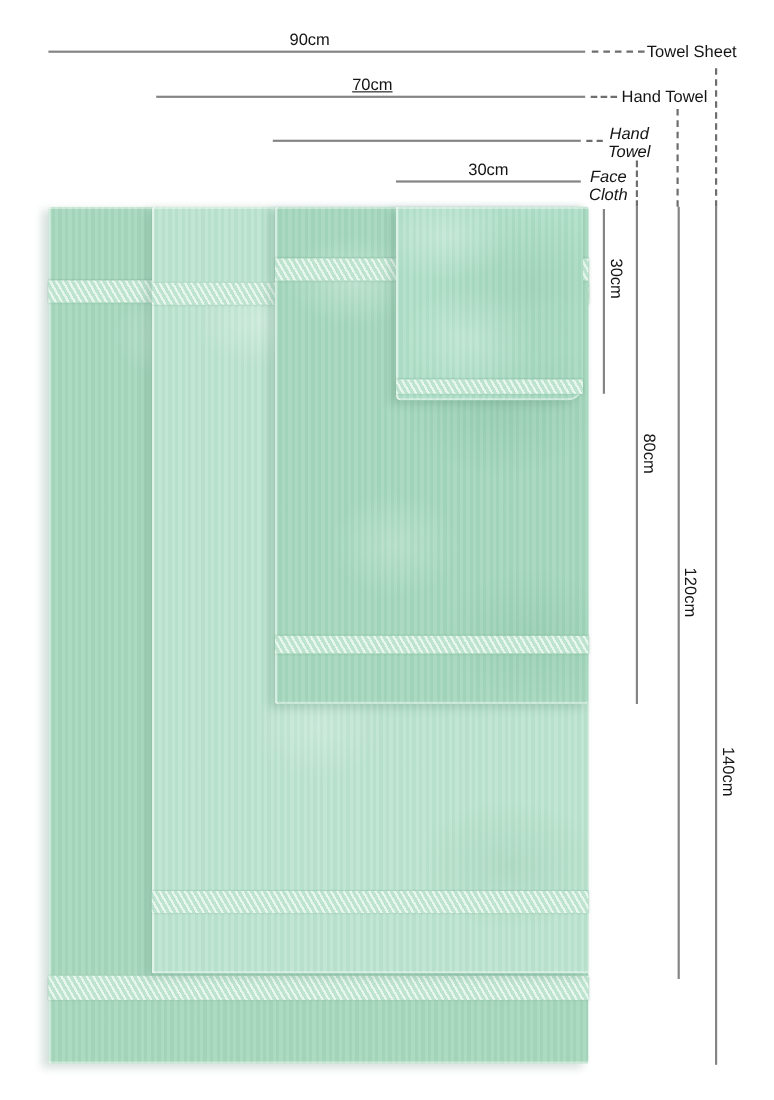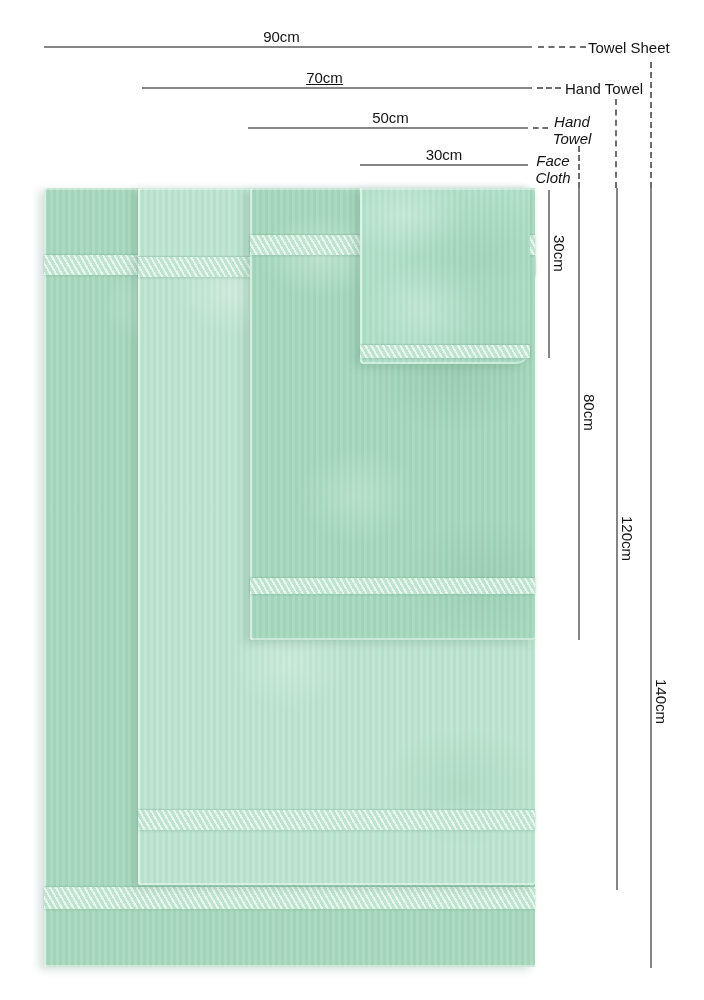--- a/index.html
+++ b/index.html
@@ -63,26 +63,25 @@
 
   <div class="towel" style="left: 360px; top: 188px; width: 170px; height: 176px; border-radius: 0px 0px 14px 4px; background-color: rgb(177, 224, 201);">
     <div class="band" style="top:157px;height:13px;"></div>
   </div>
 
   <div class="wlabel" style="left:36px;width:491px;top:28px;">90cm</div>
   <div class="hline" style="left:44px;width:488px;top:46px;"></div>
   <div class="hdash" style="left:538px;width:48px;top:46px;"></div>
   <div class="nlabel" style="left:588px;top:39px;">Towel Sheet</div>
 
-  <div class="wlabel" style="left:128px;width:393px;top:69px;text-decoration:underline;">70cm</div>
+  <div class="wlabel" style="left:142px;width:393px;top:69px;text-decoration:underline;">70cm</div>
   <div class="hline" style="left:142px;width:390px;top:87px;"></div>
   <div class="hdash" style="left:537px;width:24px;top:87px;"></div>
   <div class="nlabel" style="left:565px;top:80px;">Hand Towel</div>
 
-  <div class="wlabel" style="left:248px;width:285px;top:109px;">50cm</div>
   <div class="hline" style="left:248px;width:280px;top:127px;"></div>
   <div class="hdash" style="left:533px;width:15px;top:127px;"></div>
   <div class="nlabel wrap" style="left:547px;width:50px;top:113px;">Hand Towel</div>
 
   <div class="wlabel" style="left:360px;width:168px;top:146px;">30cm</div>
   <div class="hline" style="left:360px;width:168px;top:164px;"></div>
   <div class="nlabel wrap" style="left:531px;width:44px;top:152px;">Face Cloth</div>
 
   <div class="vdash" style="left:650px;top:62px;height:126px;"></div>
   <div class="vdash" style="left:615px;top:99px;height:89px;"></div>

